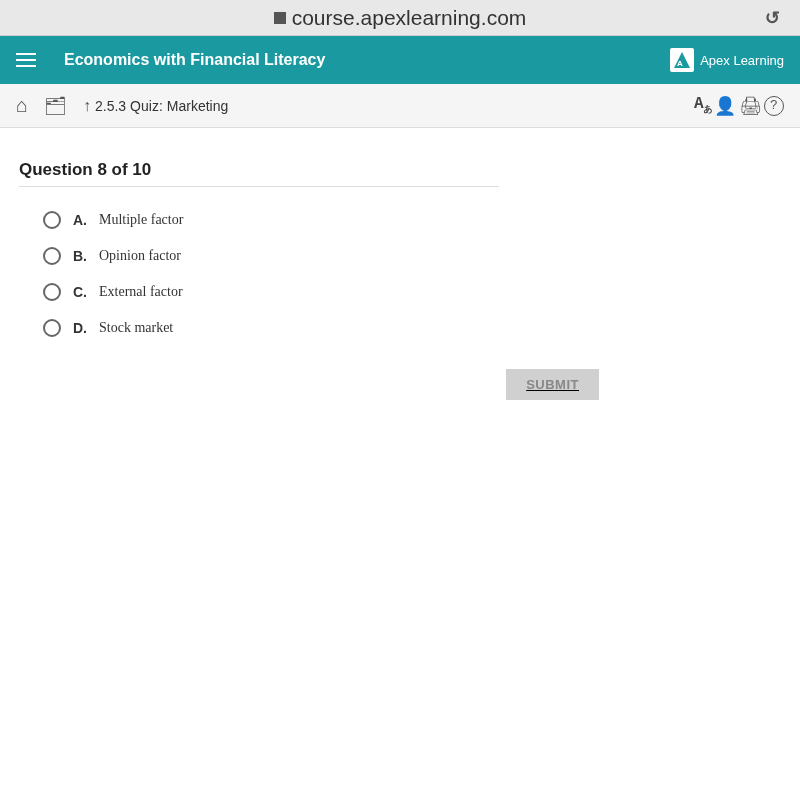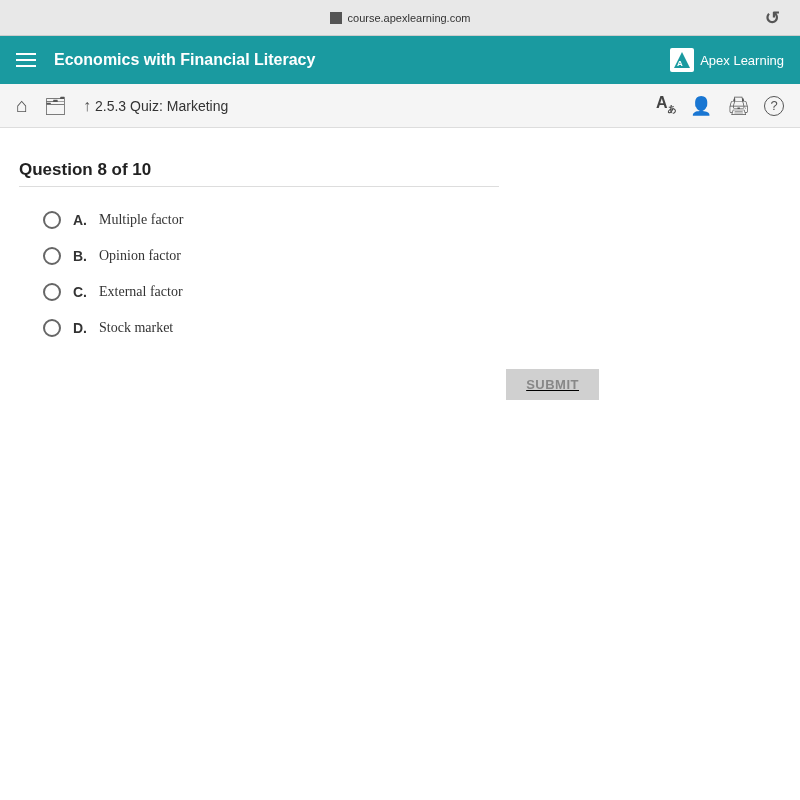--- a/index.html
+++ b/index.html
@@ -15,21 +15,21 @@
     .browser-bar {
       background: #e8e8e8;
       height: 36px;
       display: flex;
       align-items: center;
       justify-content: center;
       border-bottom: 1px solid #ccc;
       position: relative;
     }
     .browser-bar-url {
-      font-size: 11px;
+      font-size: 21px;
       color: #333;
       display: flex;
       align-items: center;
       gap: 6px;
     }
     .browser-bar-url .page-icon {
       width: 12px;
       height: 12px;
       background: #555;
       display: inline-block;
@@ -48,21 +48,21 @@
       background: #1a9aa0;
       height: 48px;
       display: flex;
       align-items: center;
       justify-content: space-between;
       padding: 0 16px;
     }
     .app-header-left {
       display: flex;
       align-items: center;
-      gap: 18px;
+      gap: 28px;
     }
     .hamburger-icon {
       display: flex;
       flex-direction: column;
       gap: 4px;
       cursor: pointer;
     }
     .hamburger-icon span {
       display: block;
       width: 20px;
@@ -122,21 +122,22 @@
       font-size: 14px;
       color: #333;
     }
     .nav-breadcrumb .arrow {
       font-size: 16px;
       color: #555;
     }
     .nav-bar-right {
       display: flex;
       align-items: center;
-      gap: 14px;
+      gap: 2px;
+      font-family: Liberation Mono, monospace;
     }
     .nav-bar-icon {
       font-size: 18px;
       color: #555;
       cursor: pointer;
     }
 
     
     .main-content {
       background: white;

